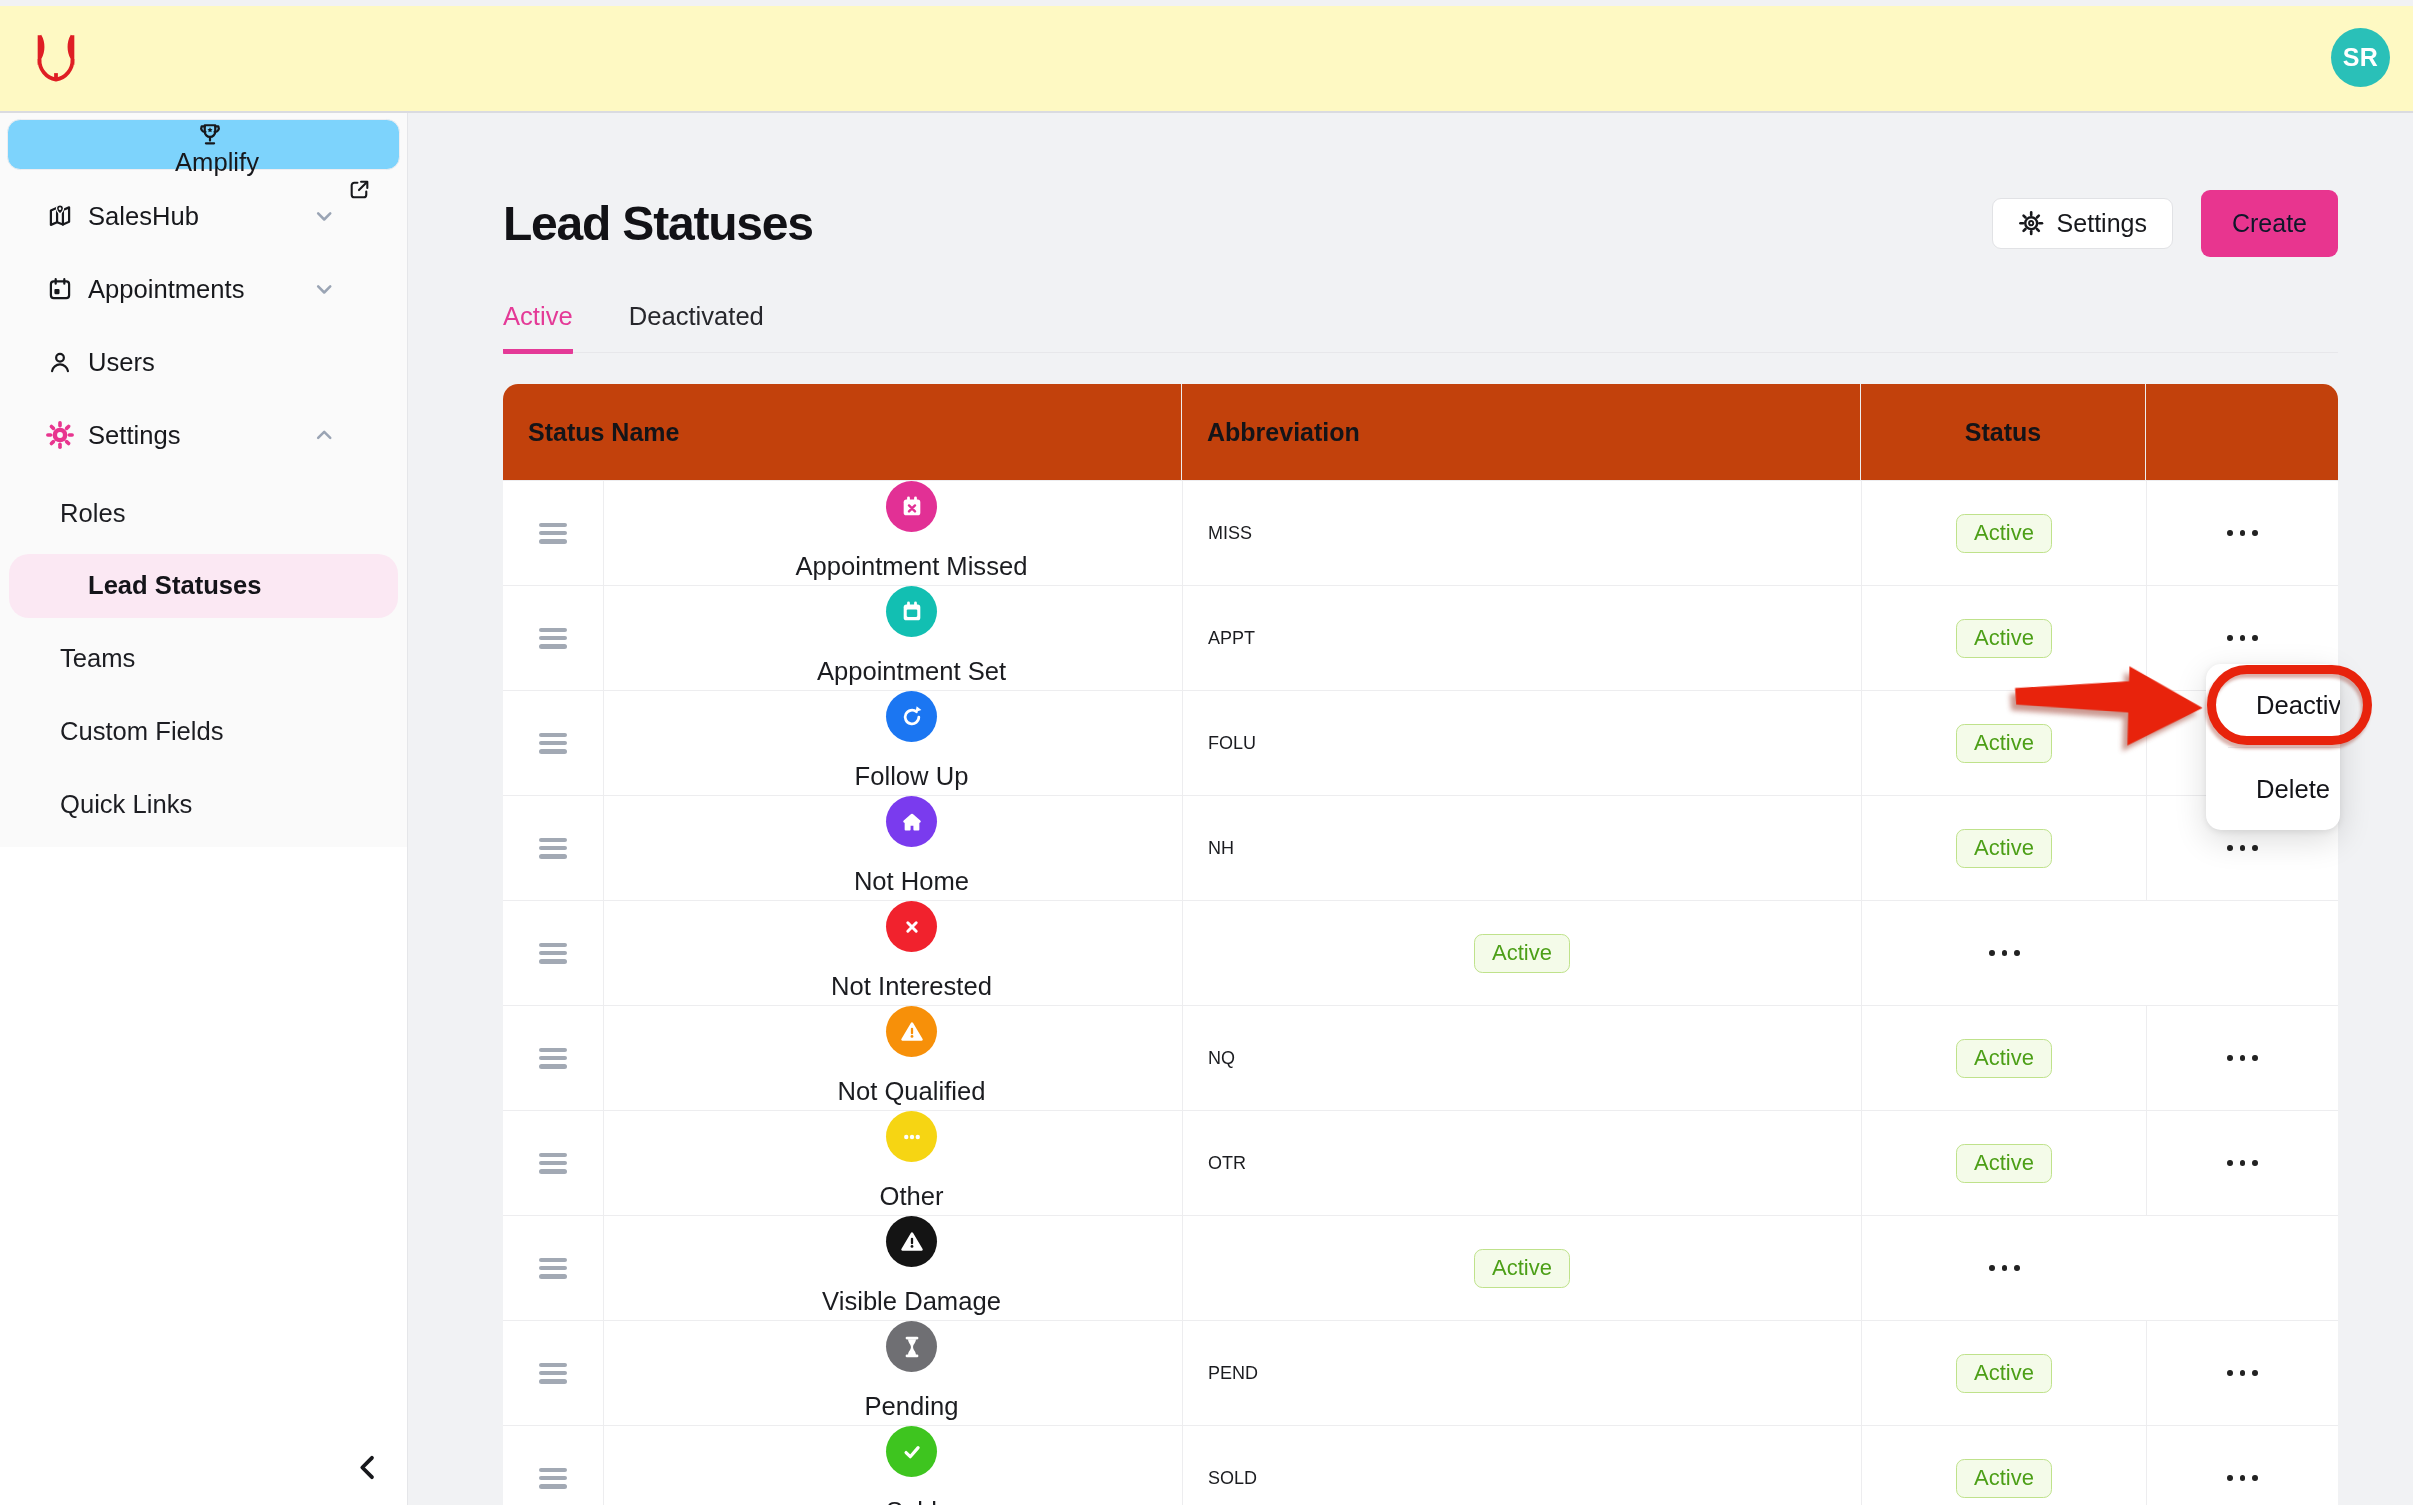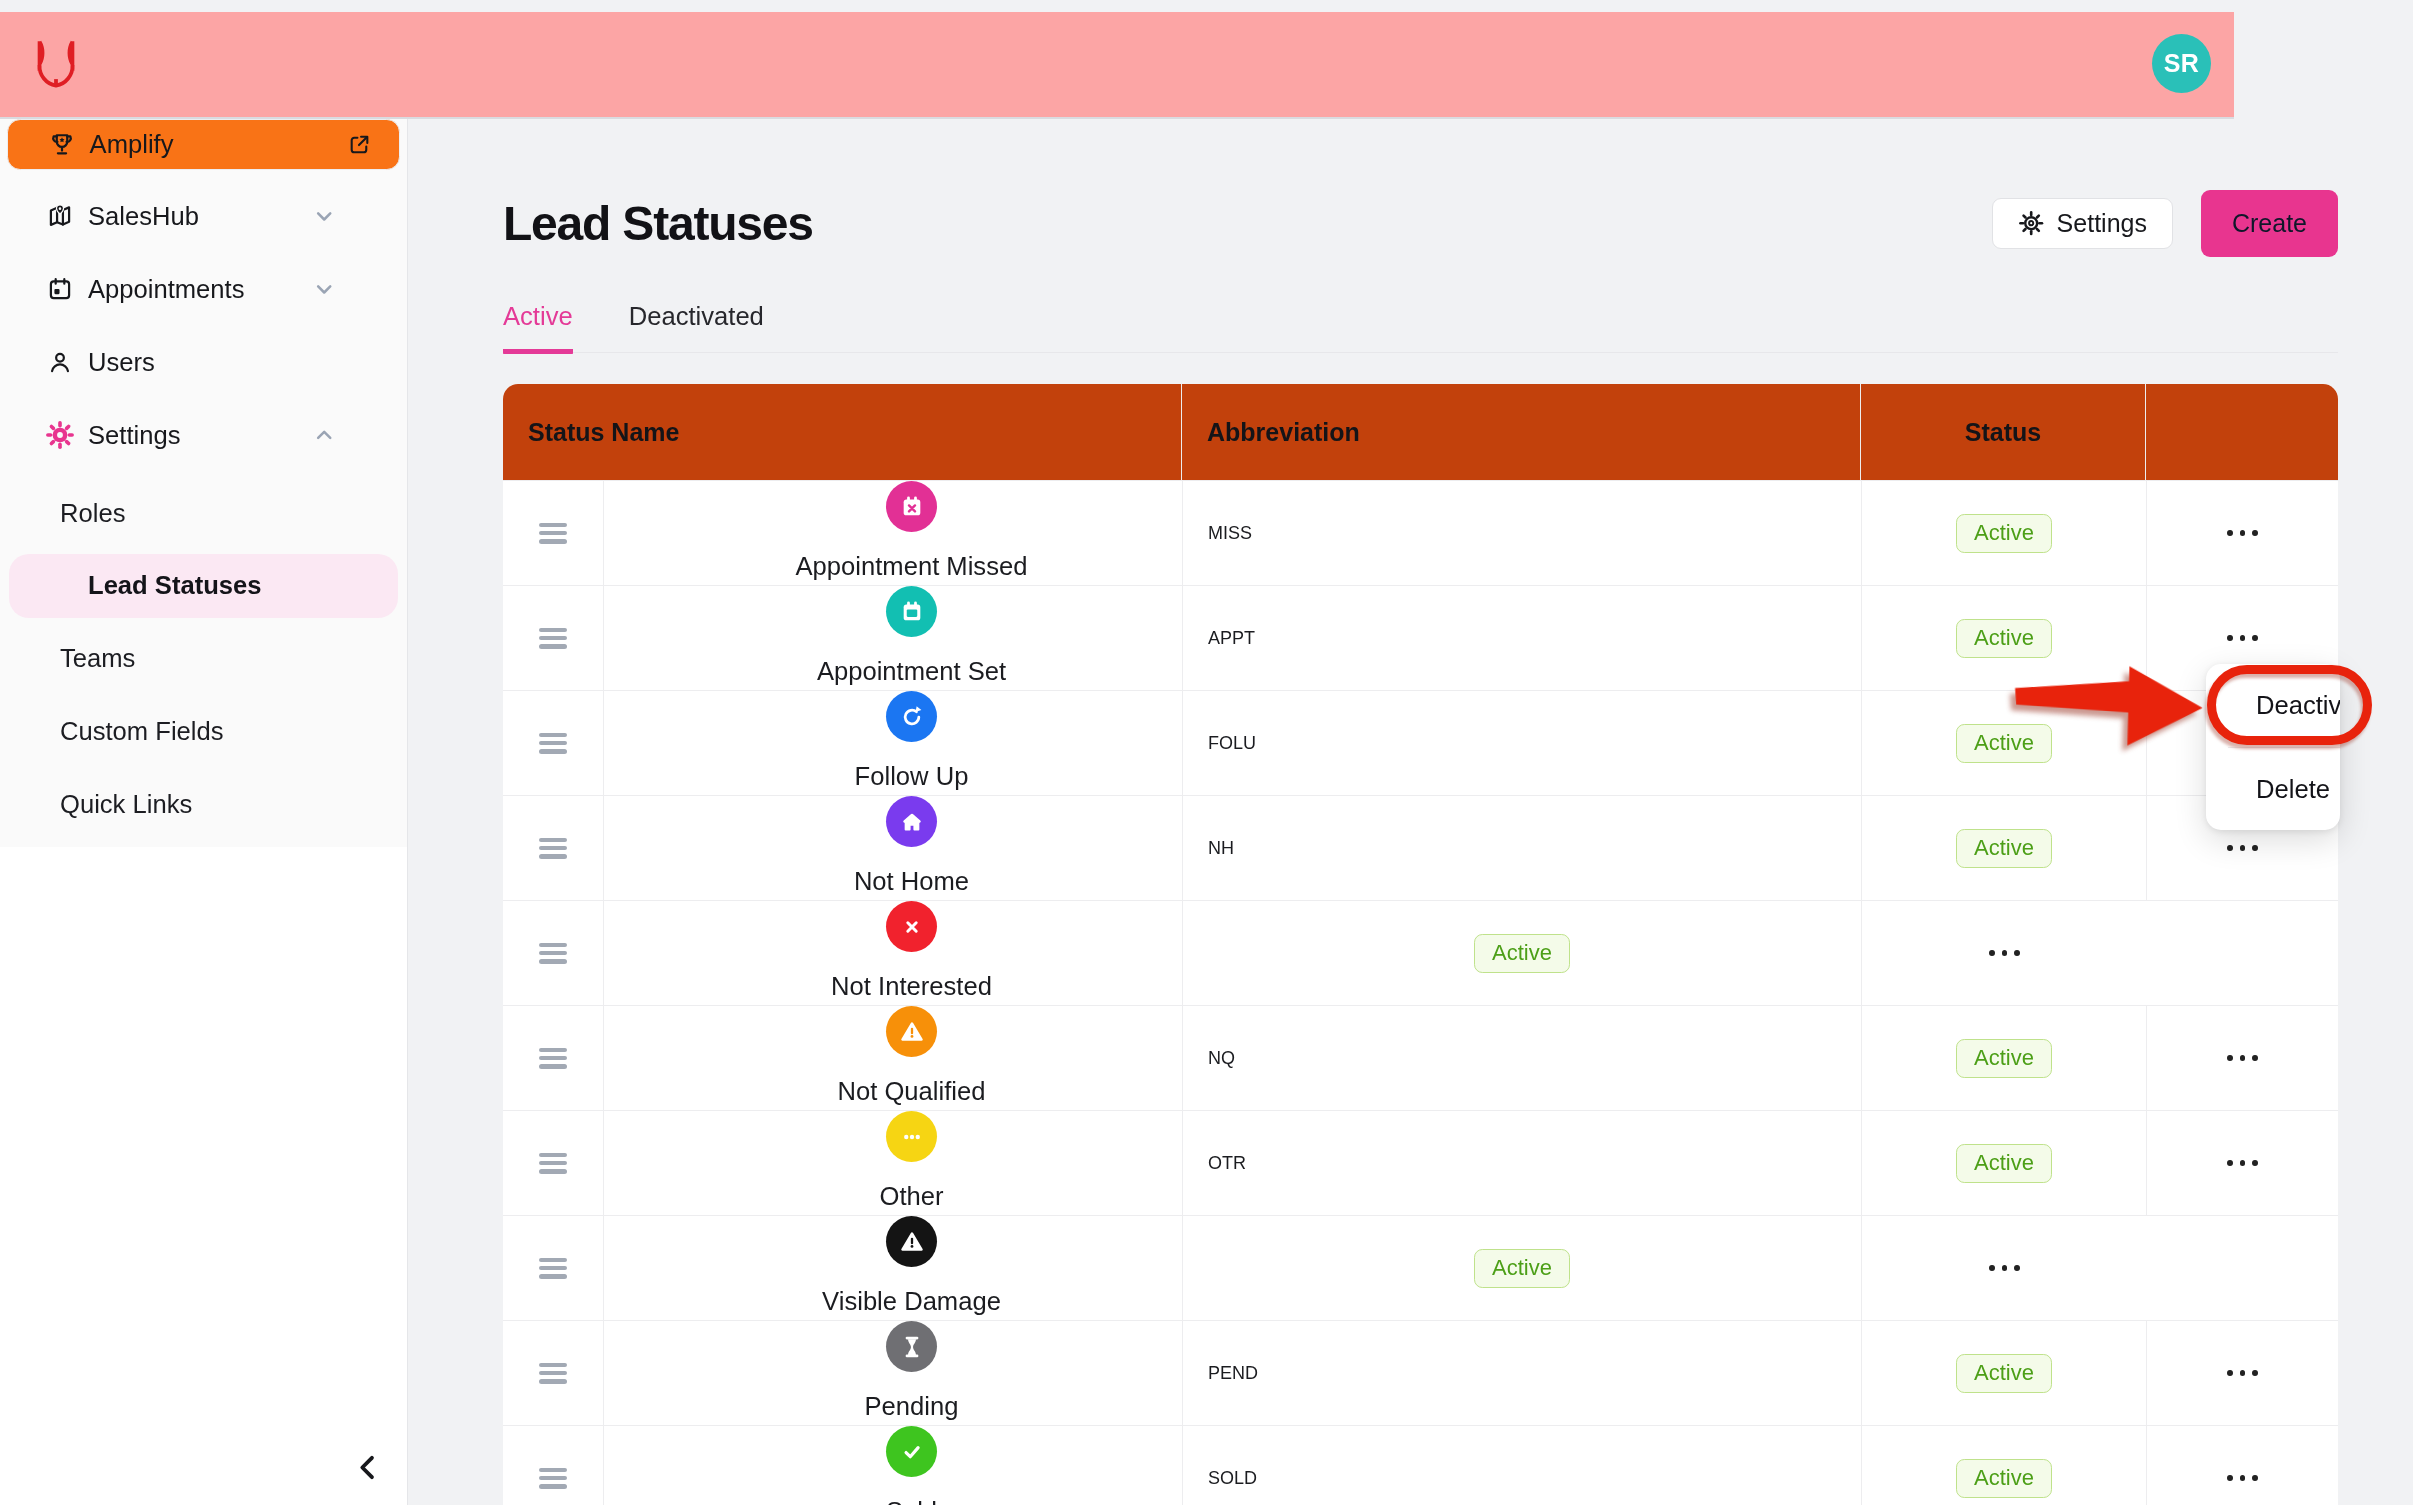--- a/index.html
+++ b/index.html
@@ -1,32 +1,32 @@
 <!DOCTYPE html>
 <html style="font-size:13.2px"><head>
 <meta charset="utf-8">
 <style>
   * { margin:0; padding:0; box-sizing:border-box; }
   html,body { width:2413px; height:1506px; overflow:hidden;
     font-family:"Liberation Sans","DejaVu Sans",sans-serif; background:#f1f2f4; }
 
   
-  .topbar { position:absolute; left:0; top:12px; width:2234px; height:107px;
-    background:#fca5a5; border-bottom:2.5px solid #dadbe0; z-index:10; }
+  .topbar { position:absolute; left:0; top:6px; width:2413px; height:107px;
+    background:#fef9c3; border-bottom:2.5px solid #dadbe0; z-index:10; }
   .logo { position:absolute; left:33px; top:26.4px; }
   .avatar { position:absolute; right:23px; top:21.5px; width:59px; height:59px;
     border-radius:50%; color:#fff; font-size:25px; font-weight:bold;
     display:flex; align-items:center; justify-content:center; letter-spacing:0.4px; }
 
   
   .sidebar { position:absolute; left:0; top:107px; width:408px; height:1398px;
     background:#fff; border-right:1.7px solid #e5e6e9; z-index:5; }
   .nav-block { background:#fafafa; padding:11.6px 0 6.6px; }
-  .amplify-card { height:51px; margin:0 6.6px 10px; background:#f97316; border:0.8px solid #ededf0;
-    border-radius:13.2px; display:flex; align-items:center; padding:0 27px 0 40px; cursor:pointer; }
+  .amplify-card { height:51px; margin:0 6.6px 10px; background:#7dd3fc; border:0.8px solid #ededf0;
+    border-radius:13.2px; display:flex; align-items:center; padding:0 27px 0 40px; cursor:pointer;flex-direction:column; }
   .nav-item { height:73px; display:flex; align-items:center; padding:0 70px 0 46px; cursor:pointer; }
   .nav-label { font-size:25.6px; color:#17181c; margin-left:14px; font-weight:500; }
   .amplify-card .nav-label { margin-left:14px; }
   .nav-item .chev { margin-left:auto; }
   .amplify-card .ext { margin-left:auto; }
   .submenu { margin-top:5px; }
   .sub-item { height:73px; display:flex; align-items:center; padding-left:60px;
     font-size:25.6px; color:#1c1d22; cursor:pointer; }
   .sub-item.active { height:64px; margin:4.1px 9px; padding-left:79px; background:#fbe8f3;
     border-radius:20px; font-weight:bold; color:#141419; }

